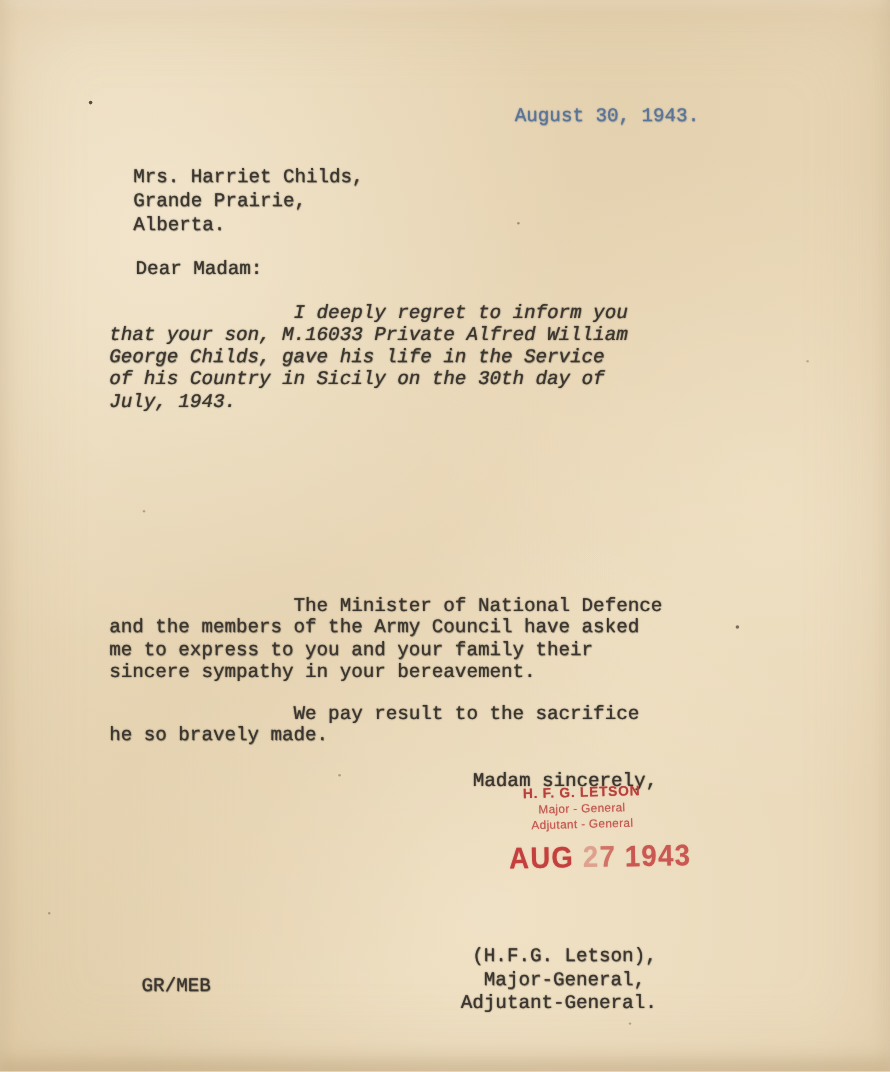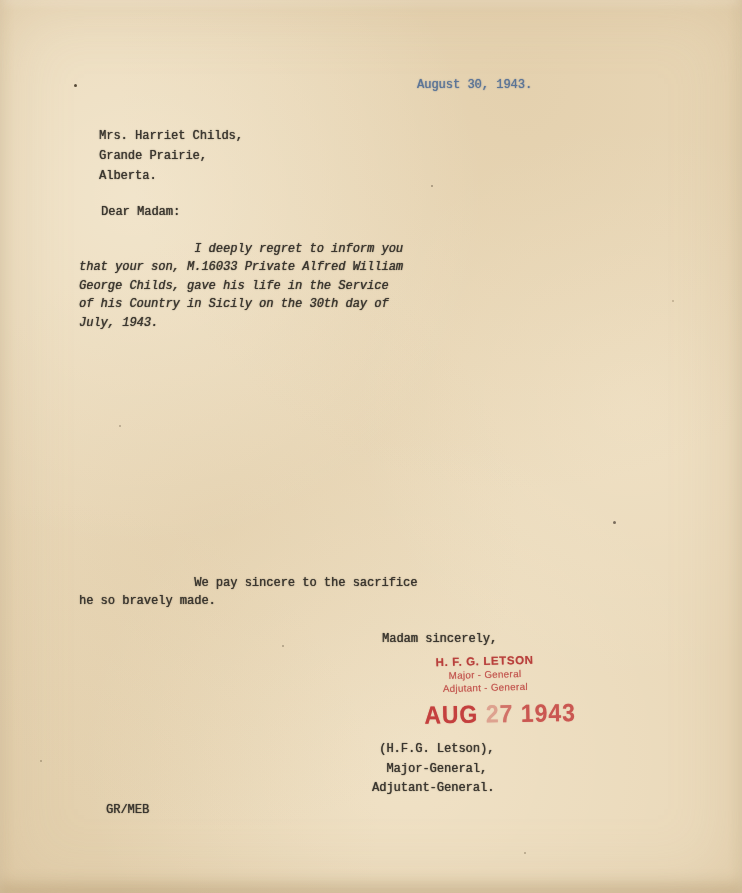--- a/index.html
+++ b/index.html
@@ -19,42 +19,42 @@
       radial-gradient(circle at 30% 60%, rgba(212,188,146,0.22), rgba(212,188,146,0) 40%),
       radial-gradient(circle at 55% 85%, rgba(255,247,228,0.28), rgba(255,247,228,0) 38%),
       radial-gradient(circle at 8% 92%, rgba(205,180,135,0.25), rgba(205,180,135,0) 30%);
     box-shadow:
       inset 0 0 70px rgba(186,156,108,0.28),
       inset 0 -10px 14px rgba(156,130,86,0.30),
       inset 0 4px 10px rgba(255,250,238,0.35);
   }
   .typed {
     position: absolute;
-    margin: 4px;
+    margin: 16px;
     white-space: pre;
     font-family: inherit;
-    font-size: 12px;
+    font-size: 16px;
     line-height: 18.4px;
     color: #3a362f;
     text-shadow: 0 0 1.2px rgba(54,48,39,0.85), 0.4px 0.4px 0.6px rgba(54,48,39,0.45);
   }
   .date-line {
     left: 413px; top: 72px;
     color: #5a7497;
     text-shadow: 0 0 1.3px rgba(80,106,142,0.85), 0.4px 0.4px 0.8px rgba(80,106,142,0.4);
   }
   .address { left: 95px; top: 122px; line-height: 20px; font-family: Liberation Mono, monospace; }
   .salutation { left: 97px; top: 199px; text-align: center; }
   .para { left: 75px; }
   .p1 { top: 236px; font-style: italic; }
   .p2 { top: 351px; }
   .p3 { top: 480px; }
   .p4 { top: 570px; }
   .closing { left: 378px; top: 626px; }
-  .sig-typed { left: 368px; top: 736px; line-height: 19.5px; }
+  .sig-typed { left: 368px; top: 772px; line-height: 19.5px; }
   .reference { left: 102px; top: 797px; }
 
   .stamp-sig {
     position: absolute;
     left: 420px; top: 655px;
     width: 130px;
     text-align: center;
     transform: rotate(-1.5deg);
     color: #bf4944;
     font-family: "Liberation Sans", sans-serif;
@@ -115,21 +115,25 @@
 Grande Prairie,
 Alberta.</pre>
 
   <div class="typed salutation">Dear Madam:</div>
 
   <pre class="typed para p1">                I deeply regret to inform you
 that your son, M.16033 Private Alfred William
 George Childs, gave his life in the Service
 of his Country in Sicily on the 30th day of
 July, 1943.</pre>
-  <pre class="typed para p4">                We pay sincere to the sacrifice
+  <pre class="typed para p3">                The Minister of National Defence
+and the members of the Army Council have asked
+me to express to you and your family their
+sincere sympathy in your bereavement.</pre>
+  <pre class="typed para p4">                We pay result to the sacrifice
 he so bravely made.</pre>
 
   <div class="typed closing">Madam sincerely,</div>
 
   <div class="stamp-sig">
     <div class="sig-name">H. F. G. LETSON</div>
     <div class="sig-rank">Major - General</div>
     <div class="sig-title">Adjutant - General</div>
   </div>
 

